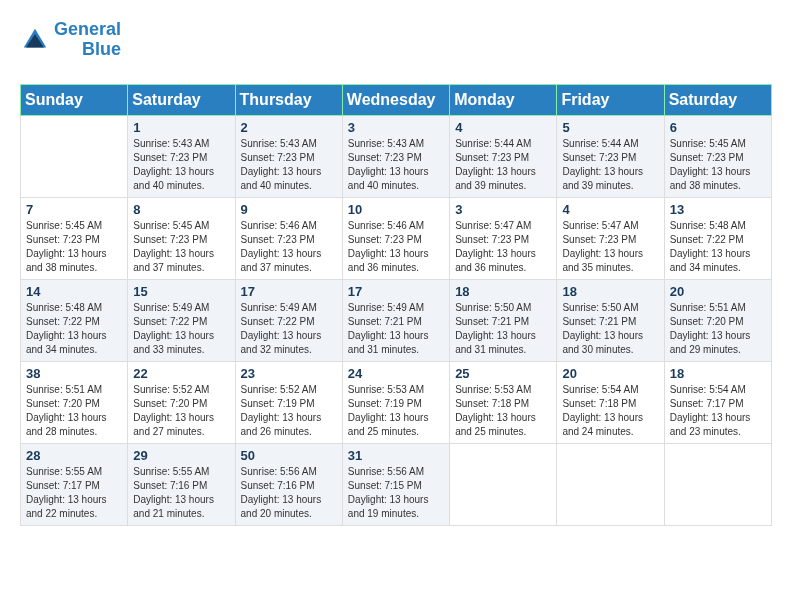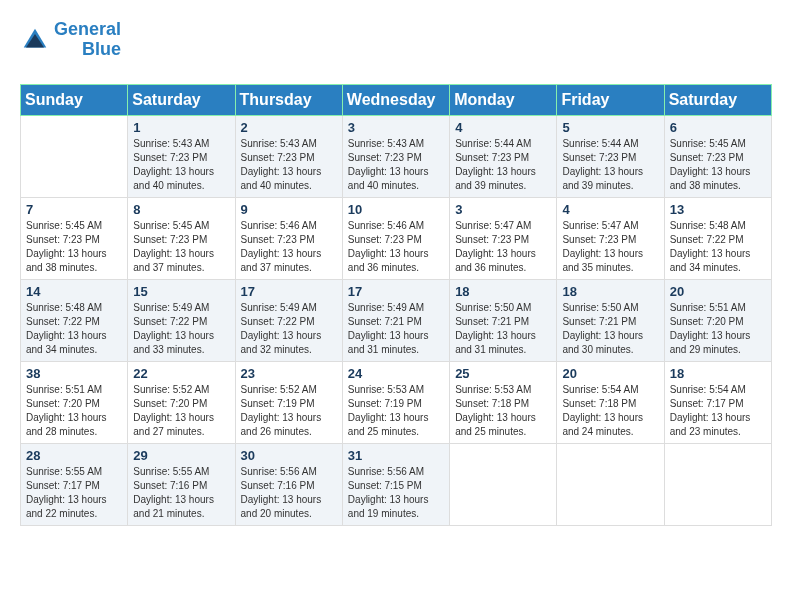--- a/index.html
+++ b/index.html
@@ -248,21 +248,21 @@
       <tr>
         <td>
           <span class="day-number">28</span>
           <div class="day-info">Sunrise: 5:55 AM<br>Sunset: 7:17 PM<br>Daylight: 13 hours<br>and 22 minutes.</div>
         </td>
         <td>
           <span class="day-number">29</span>
           <div class="day-info">Sunrise: 5:55 AM<br>Sunset: 7:16 PM<br>Daylight: 13 hours<br>and 21 minutes.</div>
         </td>
         <td>
-          <span class="day-number">30</span>
+          <span class="day-number">50</span>
           <div class="day-info">Sunrise: 5:56 AM<br>Sunset: 7:16 PM<br>Daylight: 13 hours<br>and 20 minutes.</div>
         </td>
         <td>
           <span class="day-number">31</span>
           <div class="day-info">Sunrise: 5:56 AM<br>Sunset: 7:15 PM<br>Daylight: 13 hours<br>and 19 minutes.</div>
         </td>
         <td class="empty-cell"></td>
         <td class="empty-cell"></td>
         <td class="empty-cell"></td>
       </tr>

